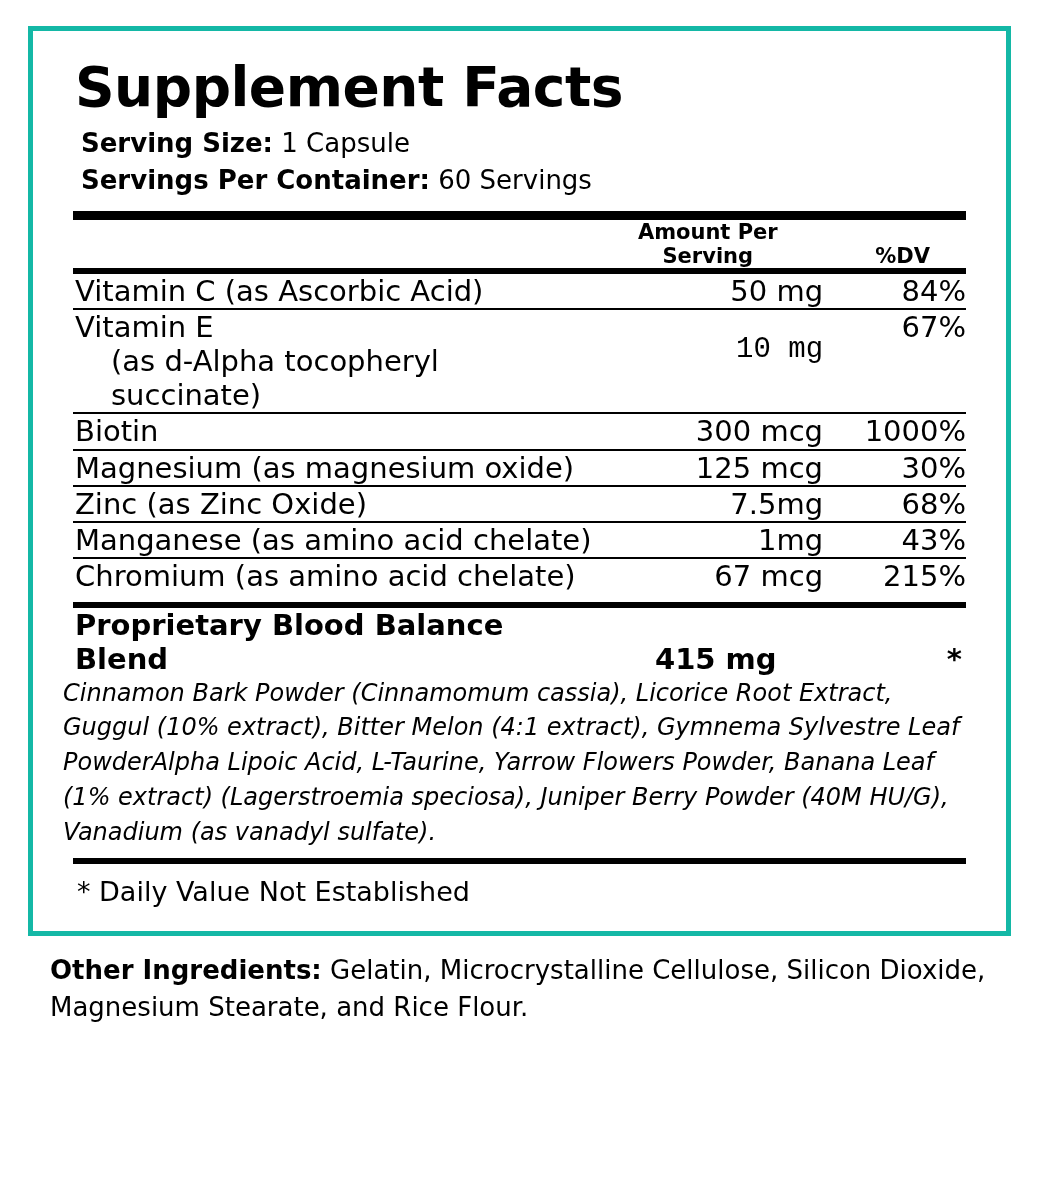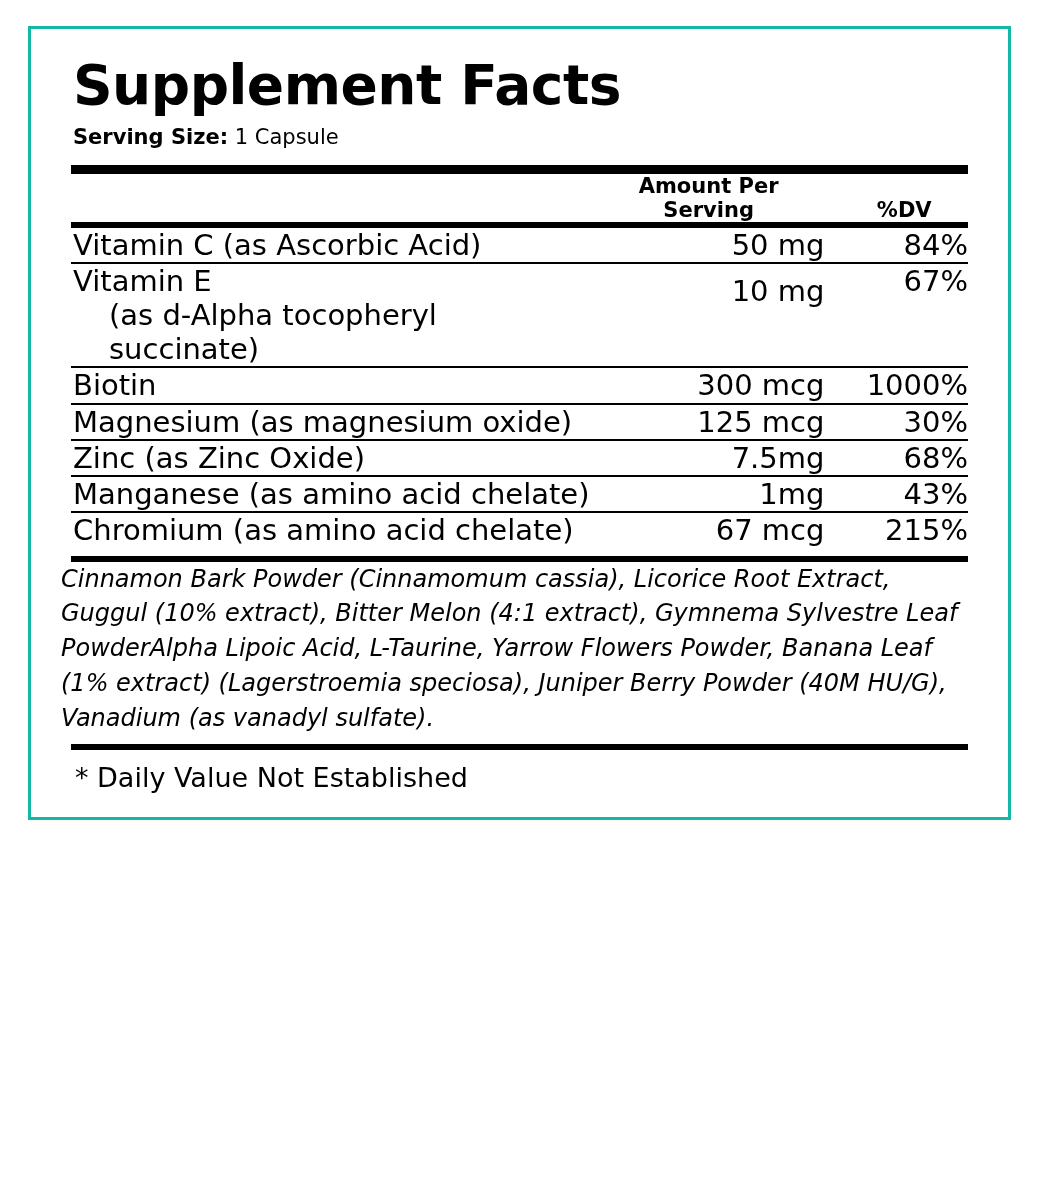--- a/index.html
+++ b/index.html
@@ -17,38 +17,38 @@
 
   .page {
     position: relative;
     width: 1039px;
     height: 1178px;
     box-sizing: border-box;
     padding: 26px 28px 0 28px;
   }
 
   .panel {
-    border: 3px solid #14b8a6;
+    border: 5px solid #14b8a6;
     box-sizing: border-box;
     padding: 24px 30px 22px 30px;
     width: 983px;
   }
 
   .title {
     font-size: 55px;
     font-weight: 700;
     line-height: 1.05;
     letter-spacing: -0.5px;
     margin: 4px 0 8px 12px;
   }
 
   .serving-line {
-    font-size: 21px;
+    font-size: 26px;
     line-height: 1.42;
-    margin-left: 12px;
+    margin-left: 18px;
   }
   .serving-line b {
     font-weight: 700;
   }
 
   .rule-thick {
     border-top: 9px solid #000;
     margin: 12px 10px 0 10px;
   }
   .rule-med {
@@ -152,20 +152,24 @@
 
   <div class="panel">
 
     <div class="title">Supplement Facts</div>
 
     <div class="serving-line">
       <b>Serving Size:</b>
       <span>1 Capsule</span>
     </div>
 
+    <div class="serving-line">
+      <b>Servings Per Container:</b>
+      <span>60 Servings</span>
+    </div>
 
     <div class="rule-thick"></div>
 
     <table class="facts">
       <colgroup>
         <col class="col-name">
           <col class="col-amt">
           <col class="col-dv">
       </colgroup>
       <tbody>
@@ -196,21 +200,21 @@
             <td class="sep-cell" colspan="3">
               <div class="sep-line"></div>
             </td>
           </tr>
 
         <tr class="nutrient-row">
           <td class="col-name">
             <span>Vitamin E</span>
             <span class="subline">(as d-Alpha tocopheryl succinate)</span>
           </td>
-          <td class="col-amt" style="vertical-align:top; padding-top:10px;">10 mg</td>
+          <td class="col-amt" style="vertical-align:top; padding-top:23px;font-family:Liberation Mono, monospace;">10 mg</td>
           <td class="col-dv" style="vertical-align:top; ">67%</td>
         </tr>
         <tr>
             <td class="sep-cell" colspan="3">
               <div class="sep-line"></div>
             </td>
           </tr>
 
         <tr class="nutrient-row">
           <td class="col-name">Biotin</td>
@@ -267,26 +271,35 @@
 
     <div class="rule-blend"></div>
 
     <table class="facts">
       <colgroup>
         <col class="col-name">
           <col class="col-amt">
           <col class="col-dv">
       </colgroup>
       <tbody>
+        <tr class="blend-row">
+          <td class="col-name">Proprietary Blood Balance Blend</td>
+          <td class="col-amt">415 mg</td>
+          <td class="col-dv">*</td>
+        </tr>
         <tr>
           <td colspan="3" class="blend-ingredients">Cinnamon Bark Powder (Cinnamomum cassia), Licorice Root Extract, Guggul (10% extract), Bitter Melon (4:1 extract), Gymnema Sylvestre Leaf PowderAlpha Lipoic Acid, L-Taurine, Yarrow Flowers Powder, Banana Leaf (1% extract) (Lagerstroemia speciosa), Juniper Berry Powder (40M HU/G), Vanadium (as vanadyl sulfate).</td>
         </tr>
       </tbody>
     </table>
 
     <div class="rule-blend"></div>
 
     <div class="footnote">* Daily Value Not Established</div>
 
   </div>
 
+  <div class="other-ing">
+    <b>Other Ingredients:</b>
+    <span>Gelatin, Microcrystalline Cellulose, Silicon Dioxide, Magnesium Stearate, and Rice Flour.</span>
+  </div>
 
 </div>
 
 </body></html>

